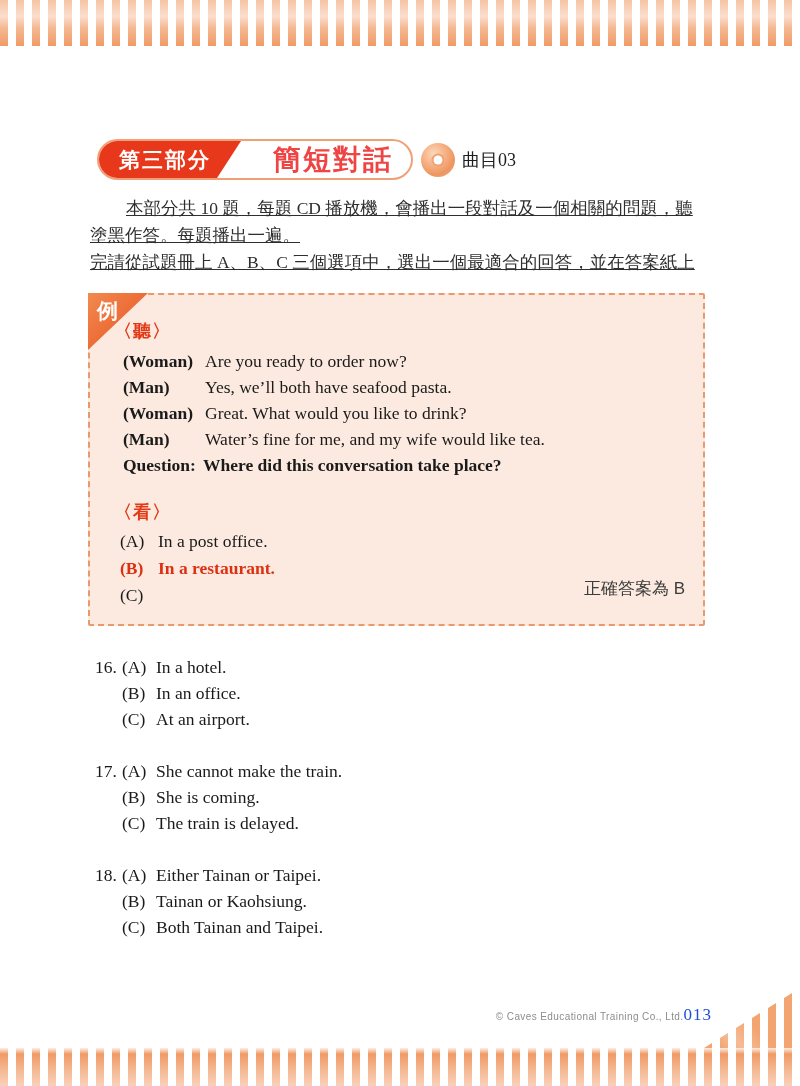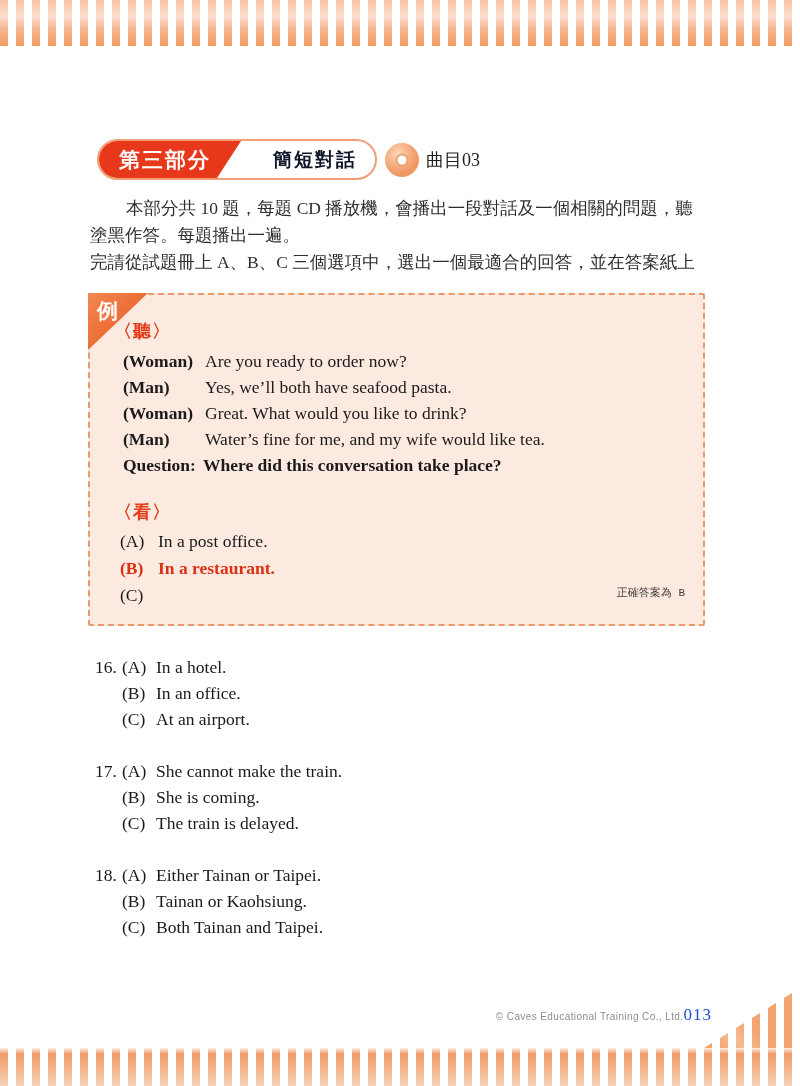--- a/index.html
+++ b/index.html
@@ -33,39 +33,39 @@
     display:inline-flex; align-items:stretch; height:41px;
     background:#ffffff; border:2px solid #f0a076; border-radius:22px; overflow:hidden;gap:30px;
   }
   .pill-red {
     display:flex; align-items:center; background:#e8381c; color:#ffffff;
     font-family:"Liberation Sans", sans-serif; font-weight:bold; font-size:21px; letter-spacing:2px;
     padding:0 30px 0 20px;
     clip-path:polygon(0 0, 100% 0, calc(100% - 24px) 100%, 0 100%);
   }
   .pill-white {
-    display:flex; align-items:center; color:#0f172a;
-    font-family:Liberation Mono, monospace; font-weight:bold; font-size:19px; letter-spacing:2px;
+    display:flex; align-items:center; color:#ef4444;
+    font-family:Liberation Mono, monospace; font-weight:bold; font-size:28px; letter-spacing:2px;
     padding:0 18px 0 2px;
   }
   .cd-icon {
     width:34px; height:34px; border-radius:50%; margin-left:8px; position:relative;
     background:radial-gradient(circle at 38% 32%, #fcd9bd 0%, #f6b083 38%, #ee9560 68%, #f3bd96 100%);
   }
   .cd-icon::after {
     content:""; position:absolute; left:50%; top:50%; width:9px; height:9px;
     transform:translate(-50%,-50%); border-radius:50%;
     background:#ffffff; box-shadow:0 0 0 2px #eda274;
   }
   .track-label { margin-left:7px; font-size:18px; color:#1e1e1e; font-weight:500; }
 
   
   .instructions { position:absolute; top:195px; left:90px; width:640px;
     font-size:17.5px; line-height:27px; color:#2e2e2e; }
-  .instructions .line { white-space:nowrap; }
+  .instructions .line { white-space:nowrap;text-decoration:underline; }
   .instructions .line.indent { padding-left:36px; }
 
   
   .example-box {
     position:absolute; top:293px; left:88px; width:617px; height:333px;
     background:#fceae0; border:2px dashed #e9996b; border-radius:2px;
   }
   .example-badge {
     position:absolute; top:-2px; left:-2px; width:60px; height:57px;
     clip-path:polygon(0 0, 100% 0, 0 100%);
@@ -84,22 +84,22 @@
   .dialogue { position:absolute; left:33px; top:53px; font-size:17.5px; line-height:26px; }
   .dline { display:flex; }
   .dline .speaker { width:82px; font-weight:bold; }
   .dline.qline { font-weight:bold; }
   .dline.qline .speaker { width:auto; margin-right:7px; }
   .ex-options { position:absolute; left:30px; top:233px; font-size:17.5px; line-height:27px; }
   .opt { display:flex; }
   .opt .letter { width:38px; }
   .opt.correct { color:#dd2f12; font-weight:bold; }
   .answer-note {
-    position:absolute; right:18px; bottom:24px; font-size:11px; color:#3c3c3c;
-    font-family:Liberation Mono, monospace;
+    position:absolute; right:18px; bottom:24px; font-size:17px; color:#3c3c3c;
+    font-family:Liberation Sans, sans-serif;
   }
 
   
   .questions { position:absolute; top:654px; left:95px; font-size:17.5px; line-height:26px; }
   .question { display:flex; margin-bottom:26px;font-family:Liberation Serif, serif; }
   .question .qnum { width:27px; }
   .qopt { display:flex; }
   .qopt .letter { width:34px; }
 
   

